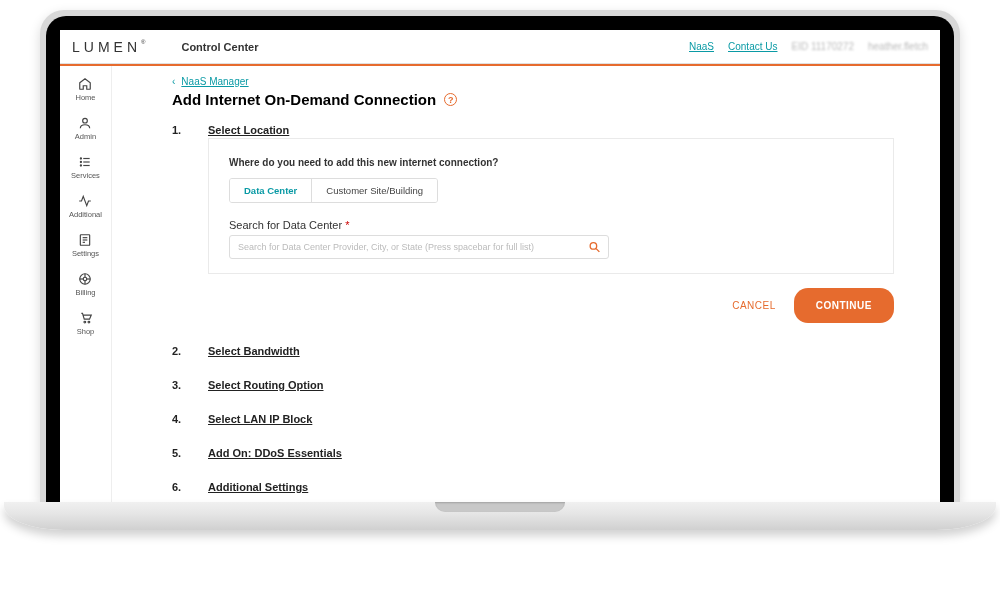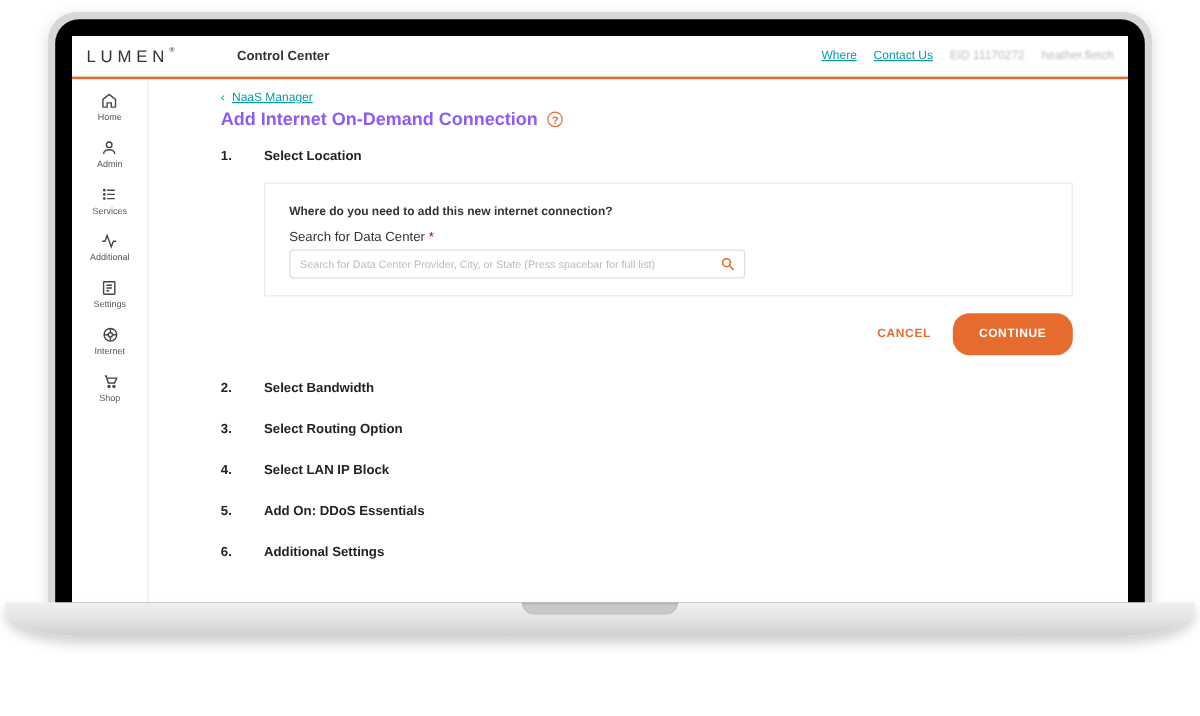--- a/index.html
+++ b/index.html
@@ -7,77 +7,77 @@
 .laptop { position: relative; width: 920px; margin-top: 10px; }
 .laptop-bezel { background: #d8d8d8; border-radius: 24px 24px 0 0; padding: 6px 6px 0 6px; box-shadow: 0 4px 12px rgba(0,0,0,0.15); }
 .laptop-screen-border { background: #000; border-radius: 20px 20px 0 0; padding: 14px 14px 0 14px; }
 .laptop-screen { background: #fff; height: 472px; overflow: hidden; position: relative; }
 .laptop-base { height: 28px; background: linear-gradient(to bottom, #f0f0f0 0%, #e6e6e6 40%, #d0d0d0 100%); border-radius: 0 0 60px 60px / 0 0 24px 24px; margin: 0 -36px; position: relative; box-shadow: 0 6px 10px rgba(0,0,0,0.18); }
 .laptop-notch { width: 130px; height: 10px; background: #c8c8c8; border-radius: 0 0 10px 10px; position: absolute; top: 0; left: 50%; transform: translateX(-50%); box-shadow: inset 0 1px 2px rgba(0,0,0,0.2); }
 
 .topbar { display: flex; align-items: center; height: 34px; border-bottom: 1px solid #e0e0e0; padding: 0 12px; font-size: 10px; }
 .logo { font-family: Arial, sans-serif; font-weight: 300; letter-spacing: 4px; font-size: 14px; color: #333; }
 .logo .regmark { font-size: 6px; vertical-align: top; letter-spacing: 0; }
-.topbar-title { margin-left: 52px; font-weight: 600; color: #333; font-size: 11px; }
+.topbar-title { margin-left: 36px; font-weight: 600; color: #333; font-size: 11px; }
 .topbar-right { margin-left: auto; display: flex; align-items: center; gap: 14px; }
 .topbar-link { color: #0a9aa5; text-decoration: underline; cursor: pointer; font-size: 10px; }
 .blur-text { color: #bbb; filter: blur(0.8px); font-size: 10px; }
 .orange-line { height: 2px; background: #e66b2e; }
 
 .app-body { display: flex; height: calc(100% - 36px); }
-.sidebar { width: 64px; border-right: 1px solid #eee; display: flex; flex-direction: column; align-items: center; padding-top: 4px; }
+.sidebar { width: 52px; border-right: 1px solid #eee; display: flex; flex-direction: column; align-items: center; padding-top: 4px; }
 .side-item { display: flex; flex-direction: column; align-items: center; gap: 2px; margin: 7px 0; cursor: pointer; color: #444; }
 .side-item svg, .side-item .ico { width: 14px; height: 14px; }
 .side-label { font-size: 7.5px; color: #555; }
 
 .main { flex: 1; padding: 10px 46px 0 60px; overflow: hidden; }
 .breadcrumb { display: flex; align-items: center; gap: 6px; margin-bottom: 4px; }
 .bc-caret { color: #0a9aa5; font-size: 10px; }
 .bc-link { color: #0a9aa5; text-decoration: underline; font-size: 10px; cursor: pointer; }
 .page-title-row { display: flex; align-items: center; gap: 8px; margin-bottom: 16px; }
-.page-title { font-size: 15px; font-weight: 700; color: #8b5cf6; }
+.page-title { font-size: 15px; font-weight: 700; color: #000000; }
 .help-circle { width: 13px; height: 13px; border: 1.5px solid #e66b2e; border-radius: 50%; color: #e66b2e; font-size: 9px; font-weight: 700; display: flex; align-items: center; justify-content: center; cursor: pointer; }
 
 .step { display: flex; align-items: flex-start; margin-bottom: 16px; }
 .step-num { width: 36px; font-size: 11px; font-weight: 600; color: #222; }
-.step-title { font-size: 11px; font-weight: 700; color: #222; }
+.step-title { font-size: 11px; font-weight: 700; color: #222; text-decoration: underline; }
 .step-body { flex: 1; }
 
-.card { background: #fff; border: 1px solid #eaeaea; padding: 18px 20px 14px 20px; margin-top: 16px; }
+.card { background: #fff; border: 1px solid #eaeaea; padding: 18px 20px 14px 20px; margin-top: 2px; }
 .prompt { font-size: 10px; font-weight: 600; color: #333; margin-bottom: 10px; }
 .seg-group { display: inline-flex; border: 1px solid #ddd; border-radius: 3px; overflow: hidden; margin-bottom: 16px; }
 .seg { padding: 6px 14px; font-size: 9.5px; cursor: pointer; background: #fff; color: #444; border: none; }
 .seg + .seg { border-left: 1px solid #ddd; }
 .seg.active { color: #0a9aa5; font-weight: 600; }
 .field-label { font-size: 11px; color: #333; margin-bottom: 4px; }
 .field-label .req { color: #c00; }
 .search-wrap { position: relative; width: 380px; }
 .search-input { width: 100%; border: 1px solid #ddd; border-radius: 3px; padding: 6px 20px 6px 8px; font-size: 9px; color: #444; }
 .search-input::placeholder { color: #bbb; }
 .search-ico { position: absolute; right: 8px; top: 50%; transform: translateY(-50%); width: 13px; height: 13px; color: #e66b2e; pointer-events: none; }
 
 .actions { display: flex; justify-content: flex-end; gap: 18px; align-items: center; margin-top: 14px; }
-.cancel-link { color: #e66b2e; font-size: 10px; letter-spacing: 0.5px; font-weight: 700; cursor: pointer; }
+.cancel-link { color: #e66b2e; font-size: 10px; letter-spacing: 0.5px; font-weight: 400; cursor: pointer; }
 .continue-btn { background: #e66b2e; color: #fff; border: none; border-radius: 14px; padding: 12px 22px; font-size: 10px; letter-spacing: 0.5px; font-weight: 600; cursor: pointer; }
 
 .step-collapsed { padding-top: 6px; }
 </style>
 </head>
 <body>
 
 <div class="laptop">
   <div class="laptop-bezel">
     <div class="laptop-screen-border">
       <div class="laptop-screen">
 
         <div class="topbar">
           <span class="logo"><span>LUMEN</span><span class="regmark">®</span></span>
           <span class="topbar-title">Control Center</span>
           <div class="topbar-right">
-            <a class="topbar-link">Where</a>
+            <a class="topbar-link">NaaS</a>
             <a class="topbar-link">Contact Us</a>
             <span class="blur-text">EID 11170272</span>
             <span class="blur-text">heather.fletch</span>
           </div>
         </div>
         <div class="orange-line"></div>
 
         <div class="app-body">
           <nav class="sidebar">
             <div class="side-item">
@@ -121,21 +121,21 @@
             </div>
             <div class="side-item">
               <svg class="ico" viewBox="0 0 24 24" fill="none" stroke="currentColor" stroke-width="2">
                   <circle cx="12" cy="12" r="9"></circle>
                   <circle cx="12" cy="12" r="3"></circle>
                   <line x1="12" y1="3" x2="12" y2="9"></line>
                   <line x1="12" y1="15" x2="12" y2="21"></line>
                   <line x1="3" y1="12" x2="9" y2="12"></line>
                   <line x1="15" y1="12" x2="21" y2="12"></line>
                 </svg>
-              <span class="side-label">Internet</span>
+              <span class="side-label">Billing</span>
             </div>
             <div class="side-item">
               <svg class="ico" viewBox="0 0 24 24" fill="none" stroke="currentColor" stroke-width="2">
                   <path d="M4 4h2l3 10h9l3-7H7"></path>
                   <circle cx="10" cy="19" r="1.5"></circle>
                   <circle cx="17" cy="19" r="1.5"></circle>
                 </svg>
               <span class="side-label">Shop</span>
             </div>
           </nav>
@@ -149,20 +149,24 @@
               <h1 class="page-title">Add Internet On-Demand Connection</h1>
               <span class="help-circle">?</span>
             </div>
 
             <div class="step">
               <div class="step-num">1.</div>
               <div class="step-body">
                 <div class="step-title">Select Location</div>
                 <div class="card">
                   <div class="prompt">Where do you need to add this new internet connection?</div>
+                  <div class="seg-group">
+                    <button class="seg active">Data Center</button>
+                    <button class="seg">Customer Site/Building</button>
+                  </div>
                   <div class="field-label">
                     <span>Search for Data Center</span> <span class="req">*</span>
                   </div>
                   <div class="search-wrap">
                     <input class="search-input" type="text" placeholder="Search for Data Center Provider, City, or State (Press spacebar for full list)" style="">
                     <svg class="search-ico" viewBox="0 0 24 24" fill="none" stroke="currentColor" stroke-width="2.5">
                         <circle cx="10" cy="10" r="6"></circle>
                         <line x1="15" y1="15" x2="21" y2="21"></line>
                       </svg>
                   </div>

